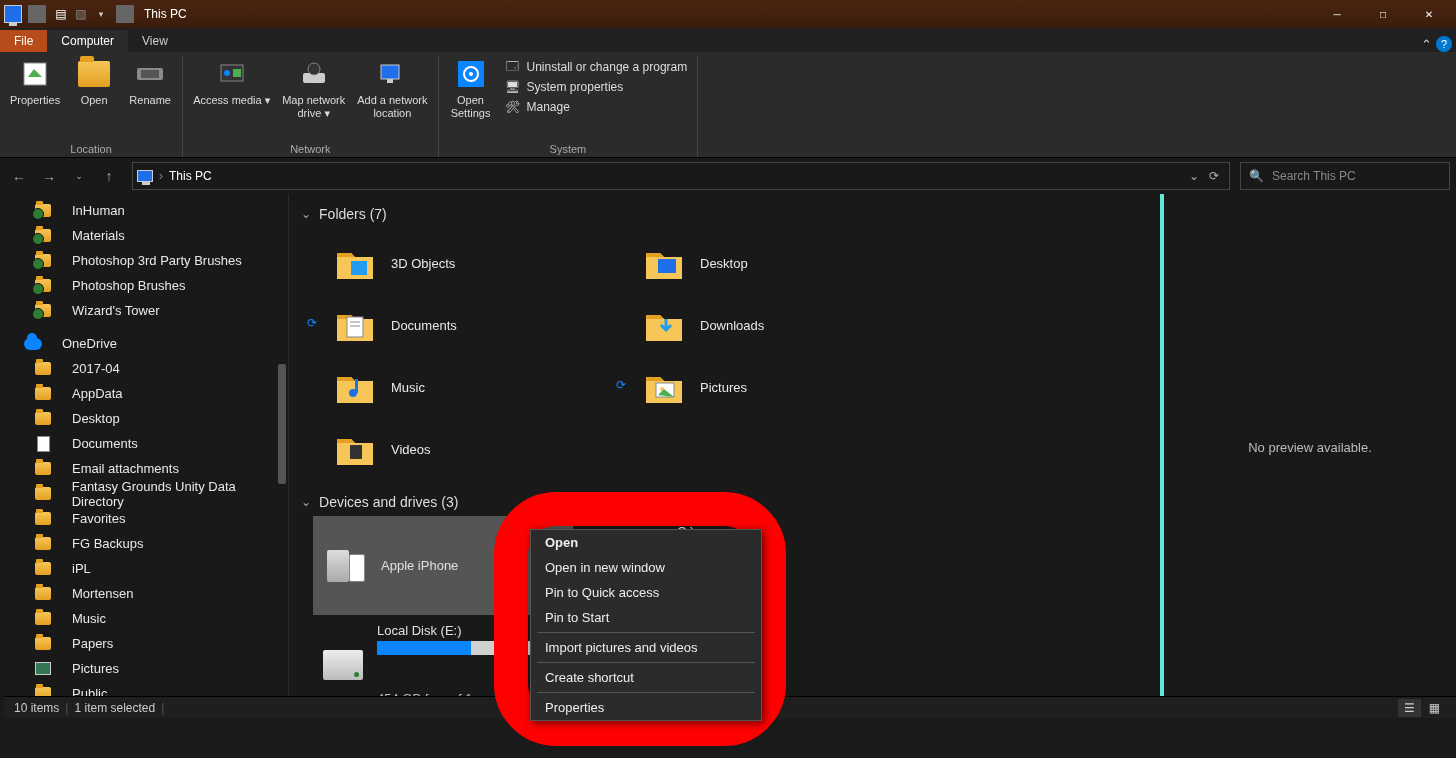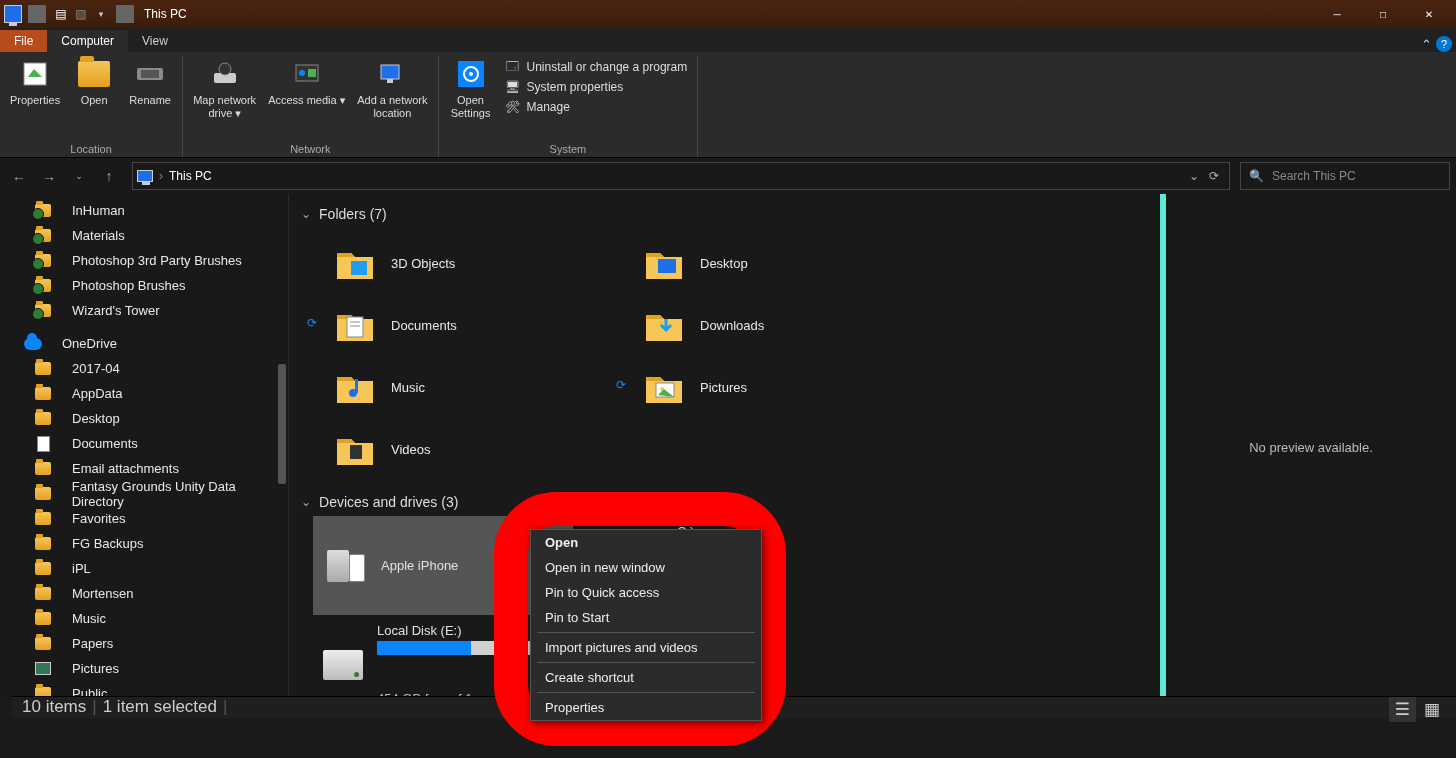--- a/index.html
+++ b/index.html
@@ -61,23 +61,23 @@
 
 .drive-grid { padding:2px 0 0 20px; }
 .drive-row { display:flex; gap:40px; }
 .ditem { width:260px; padding:8px 10px; display:flex; gap:14px; align-items:center; font-size:13px; }
 .ditem.sel { background:#555; }
 .ditem .dinfo { display:flex; flex-direction:column; gap:3px; }
 .ditem .bar { width:180px; height:14px; background:#d0d0d0; position:relative; }
 .ditem .bar span { position:absolute; left:0; top:0; height:100%; background:#0a84ff; }
 .ditem .sub { font-size:13px; color:#bbb;margin-top:33px; }
 
-.preview { width:296px; background:#191919; border-left:6px solid #5eead4; display:flex; align-items:center; justify-content:center; color:#bbb; font-size:13px; }
-
-.statusbar { height:22px; background:#1f1f1f; border-top:1px solid #000; display:flex; align-items:flex-start; padding:0 10px; font-size:17px; color:#ccc; gap:6px; position:absolute; left:12px; right:0; top:696px; }
+.preview { width:296px; background:#191919; border-left:4px solid #5eead4; display:flex; align-items:center; justify-content:center; color:#bbb; font-size:13px; }
+
+.statusbar { height:22px; background:#1f1f1f; border-top:1px solid #000; display:flex; align-items:center; padding:0 10px; font-size:12px; color:#ccc; gap:6px; position:absolute; left:4px; right:0; top:696px; }
 .statusbar .sdivider { color:#555; }
 .statusbar .view-toggles { margin-left:auto; display:flex; gap:2px; }
 
 
 .ring { position:absolute; left:494px; top:492px; width:292px; height:254px; border:34px solid #ff0000; border-radius:62px; pointer-events:none; }
 .ctxmenu { position:absolute; left:530px; top:529px; width:232px; background:#2b2b2b; border:1px solid #555; box-shadow:2px 2px 8px rgba(0,0,0,.6); font-size:13px; color:#eee; }
 .ctxmenu .mi { padding:5px 14px; }
 .ctxmenu .mi.bold { font-weight:600; }
 .ctxmenu hr { border:none; border-top:1px solid #555; margin:2px 6px; }
 
@@ -161,37 +161,37 @@
         <span>Rename</span>
       </div>
     </div>
     <div class="group-label">Location</div>
   </div>
 
   <div class="group">
     <div class="group-body">
       <div class="rbtn">
         <div class="ico">
-            <svg width="30" height="26">
-              <rect x="4" y="12" width="22" height="10" rx="2" fill="#ccc"></rect>
-              <circle cx="15" cy="8" r="6" fill="#333" stroke="#888"></circle>
-            </svg>
-          </div>
-        <span style="white-space:pre-line">Map network
-drive ▾</span>
-      </div>
-      <div class="rbtn">
-        <div class="ico">
             <svg width="30" height="30">
               <rect x="4" y="6" width="22" height="16" fill="#333" stroke="#888"></rect>
               <circle cx="10" cy="14" r="3" fill="#0a84ff"></circle>
               <rect x="16" y="10" width="8" height="8" fill="#4caf50"></rect>
             </svg>
           </div>
         <span style="white-space:pre-line">Access media ▾</span>
+      </div>
+      <div class="rbtn">
+        <div class="ico">
+            <svg width="30" height="26">
+              <rect x="4" y="12" width="22" height="10" rx="2" fill="#ccc"></rect>
+              <circle cx="15" cy="8" r="6" fill="#333" stroke="#888"></circle>
+            </svg>
+          </div>
+        <span style="white-space:pre-line">Map network
+drive ▾</span>
       </div>
       <div class="rbtn">
         <div class="ico">
             <svg width="30" height="26">
               <rect x="4" y="4" width="18" height="14" fill="#1f6feb" stroke="#ccc"></rect>
               <rect x="10" y="18" width="6" height="4" fill="#ccc"></rect>
             </svg>
           </div>
         <span style="white-space:pre-line">Add a network
 location</span>

